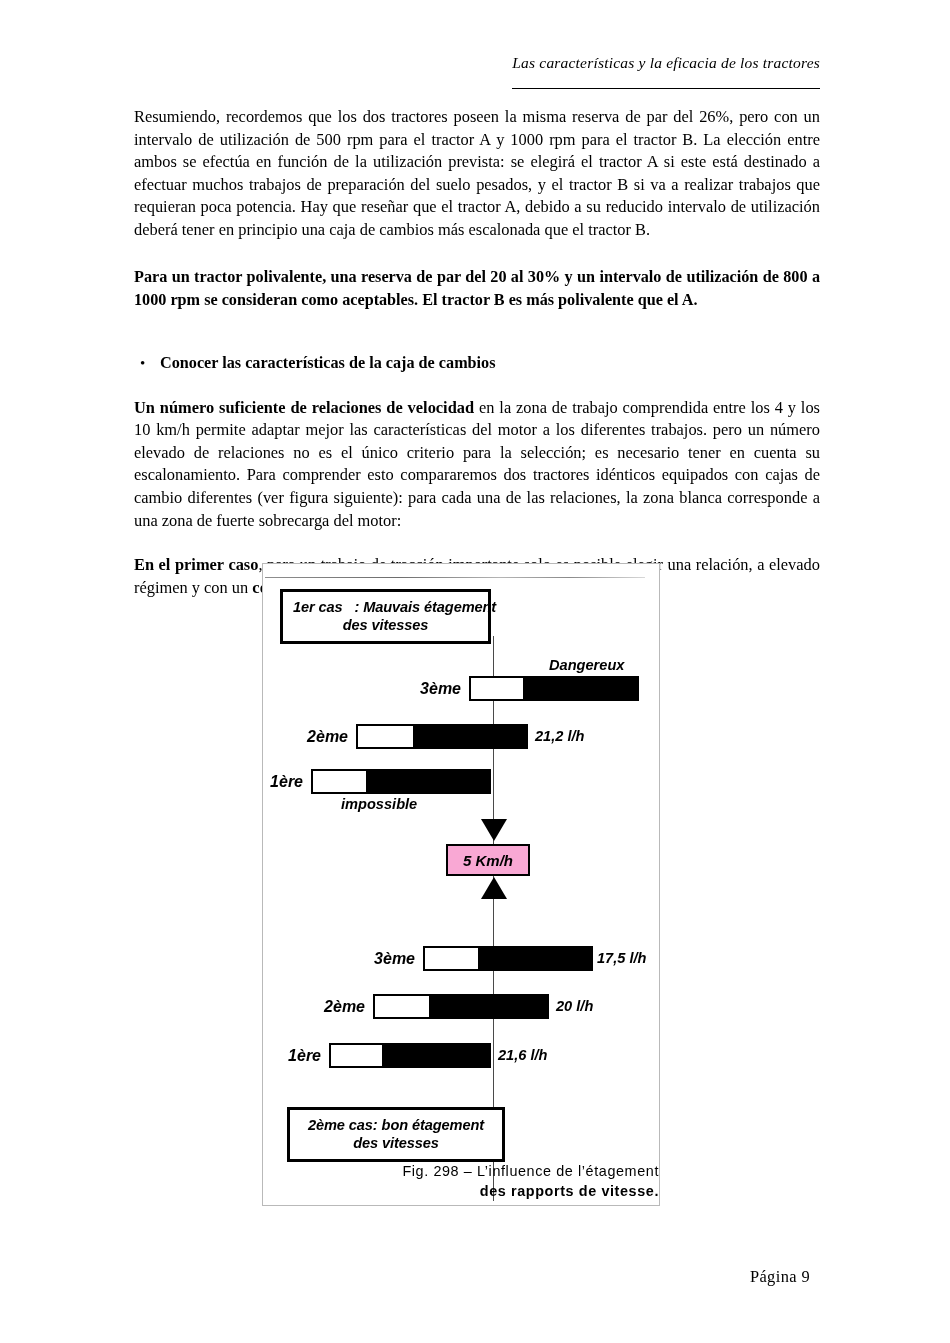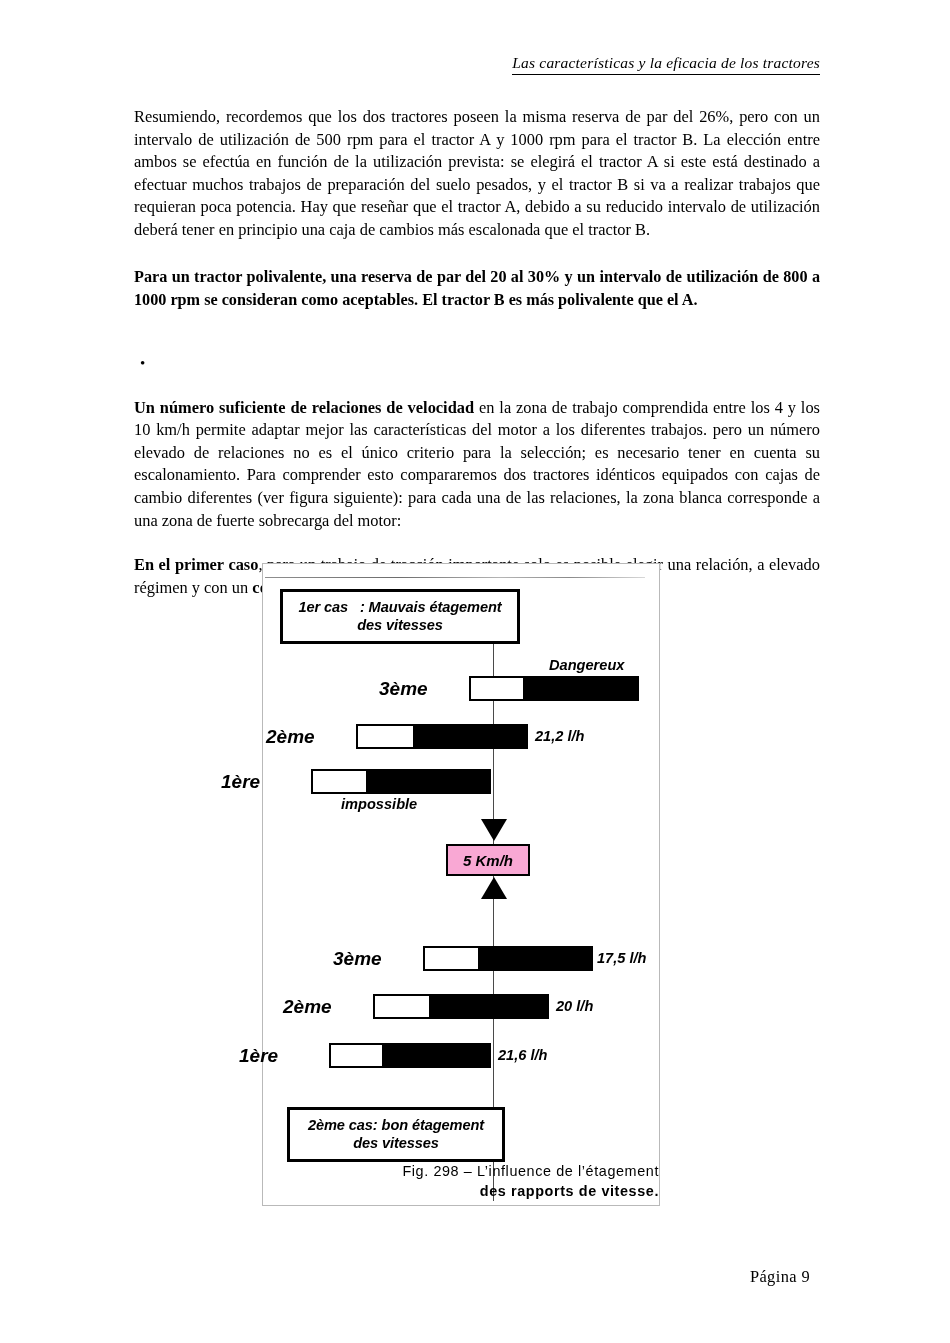--- a/index.html
+++ b/index.html
@@ -22,21 +22,21 @@
     inset: 0;
   }
   .running-head {
     position: absolute;
     top: 54px;
     right: 130px;
     font-style: italic;
     font-size: 15.5px;
     letter-spacing: 0.2px;
     border-bottom: 1px solid #000;
-    padding-bottom: 2px;
+    padding-bottom: 16px;
     white-space: nowrap;
   }
 
   
   .content {
     position: absolute;
     left: 134px;
     top: 106px;
     width: 686px;
   }
@@ -126,21 +126,21 @@
     line-height: 18px;
     text-align: center;
     padding: 6px 10px 7px 10px;
     letter-spacing: -0.1px;
   }
   .case-box .l1 { display: block; white-space: pre; }
   .case-box .l2 { display: block; }
   #case-box-top {
     left: 17px;
     top: 25px;
-    width: 240px;
+    width: 211px;
   }
   #case-box-bottom {
     left: 24px;
     top: 543px;
     width: 218px;
   }
 
   
   .bar {
     position: absolute;
@@ -156,23 +156,24 @@
     top: 0;
     bottom: 0;
     background: #ffffff;
     border-right: 2px solid #000;
     box-sizing: border-box;
   }
   .bar-label {
     position: absolute;
     font-style: italic;
     font-weight: bold;
-    font-size: 19px;
+    font-size: 16px;
     line-height: 25px;
     white-space: nowrap;
+    text-align: right;
   }
   .bar-value {
     position: absolute;
     font-style: italic;
     font-weight: bold;
     font-size: 14.6px;
     line-height: 25px;
     white-space: nowrap;
   }
   .annot {
@@ -255,20 +256,21 @@
   <div class="running-head">Las características y la eficacia de los tractores</div>
 
   <div class="content">
 
     <p class="para">Resumiendo, recordemos que los dos tractores poseen la misma reserva de par del 26%, pero con un intervalo de utilización de 500 rpm para el tractor A y 1000 rpm para el tractor B. La elección entre ambos se efectúa en función de la utilización prevista: se elegirá el tractor A si este está destinado a efectuar muchos trabajos de preparación del suelo pesados, y el tractor B si va a realizar trabajos que requieran poca potencia. Hay que reseñar que el tractor A, debido a su reducido intervalo de utilización deberá tener en principio una caja de cambios más escalonada que el tractor B.</p>
 
     <p class="bold-block">Para un tractor polivalente, una reserva de par del 20 al 30% y un intervalo de utilización de 800 a 1000 rpm se consideran como aceptables. El tractor B es más polivalente que el A.</p>
 
     <div class="bullet-row">
       <span class="bullet-dot">•</span>
+      <span class="bullet-text">Conocer las características de la caja de cambios</span>
     </div>
 
     <p class="para spaced">
       <b class="inline-b">Un número suficiente de relaciones de velocidad</b><span> en la zona de trabajo comprendida entre los 4 y los 10 km/h permite adaptar mejor las características del motor a los diferentes trabajos. pero un número elevado de relaciones no es el único criterio para la selección; es necesario tener en cuenta su escalonamiento. Para comprender esto compararemos dos tractores idénticos equipados con cajas de cambio diferentes (ver figura siguiente): para cada una de las relaciones, la zona blanca corresponde a una zona de fuerte sobrecarga del motor:</span>
     </p>
 
     <p class="para spaced">
       <b class="inline-b">En el primer caso</b><span>, para un trabajo de tracción importante solo es posible elegir una relación, a elevado régimen y con un </span><b class="inline-b">consumo de 21,2 l/h</b><span>.</span>
     </p>
   </div>

